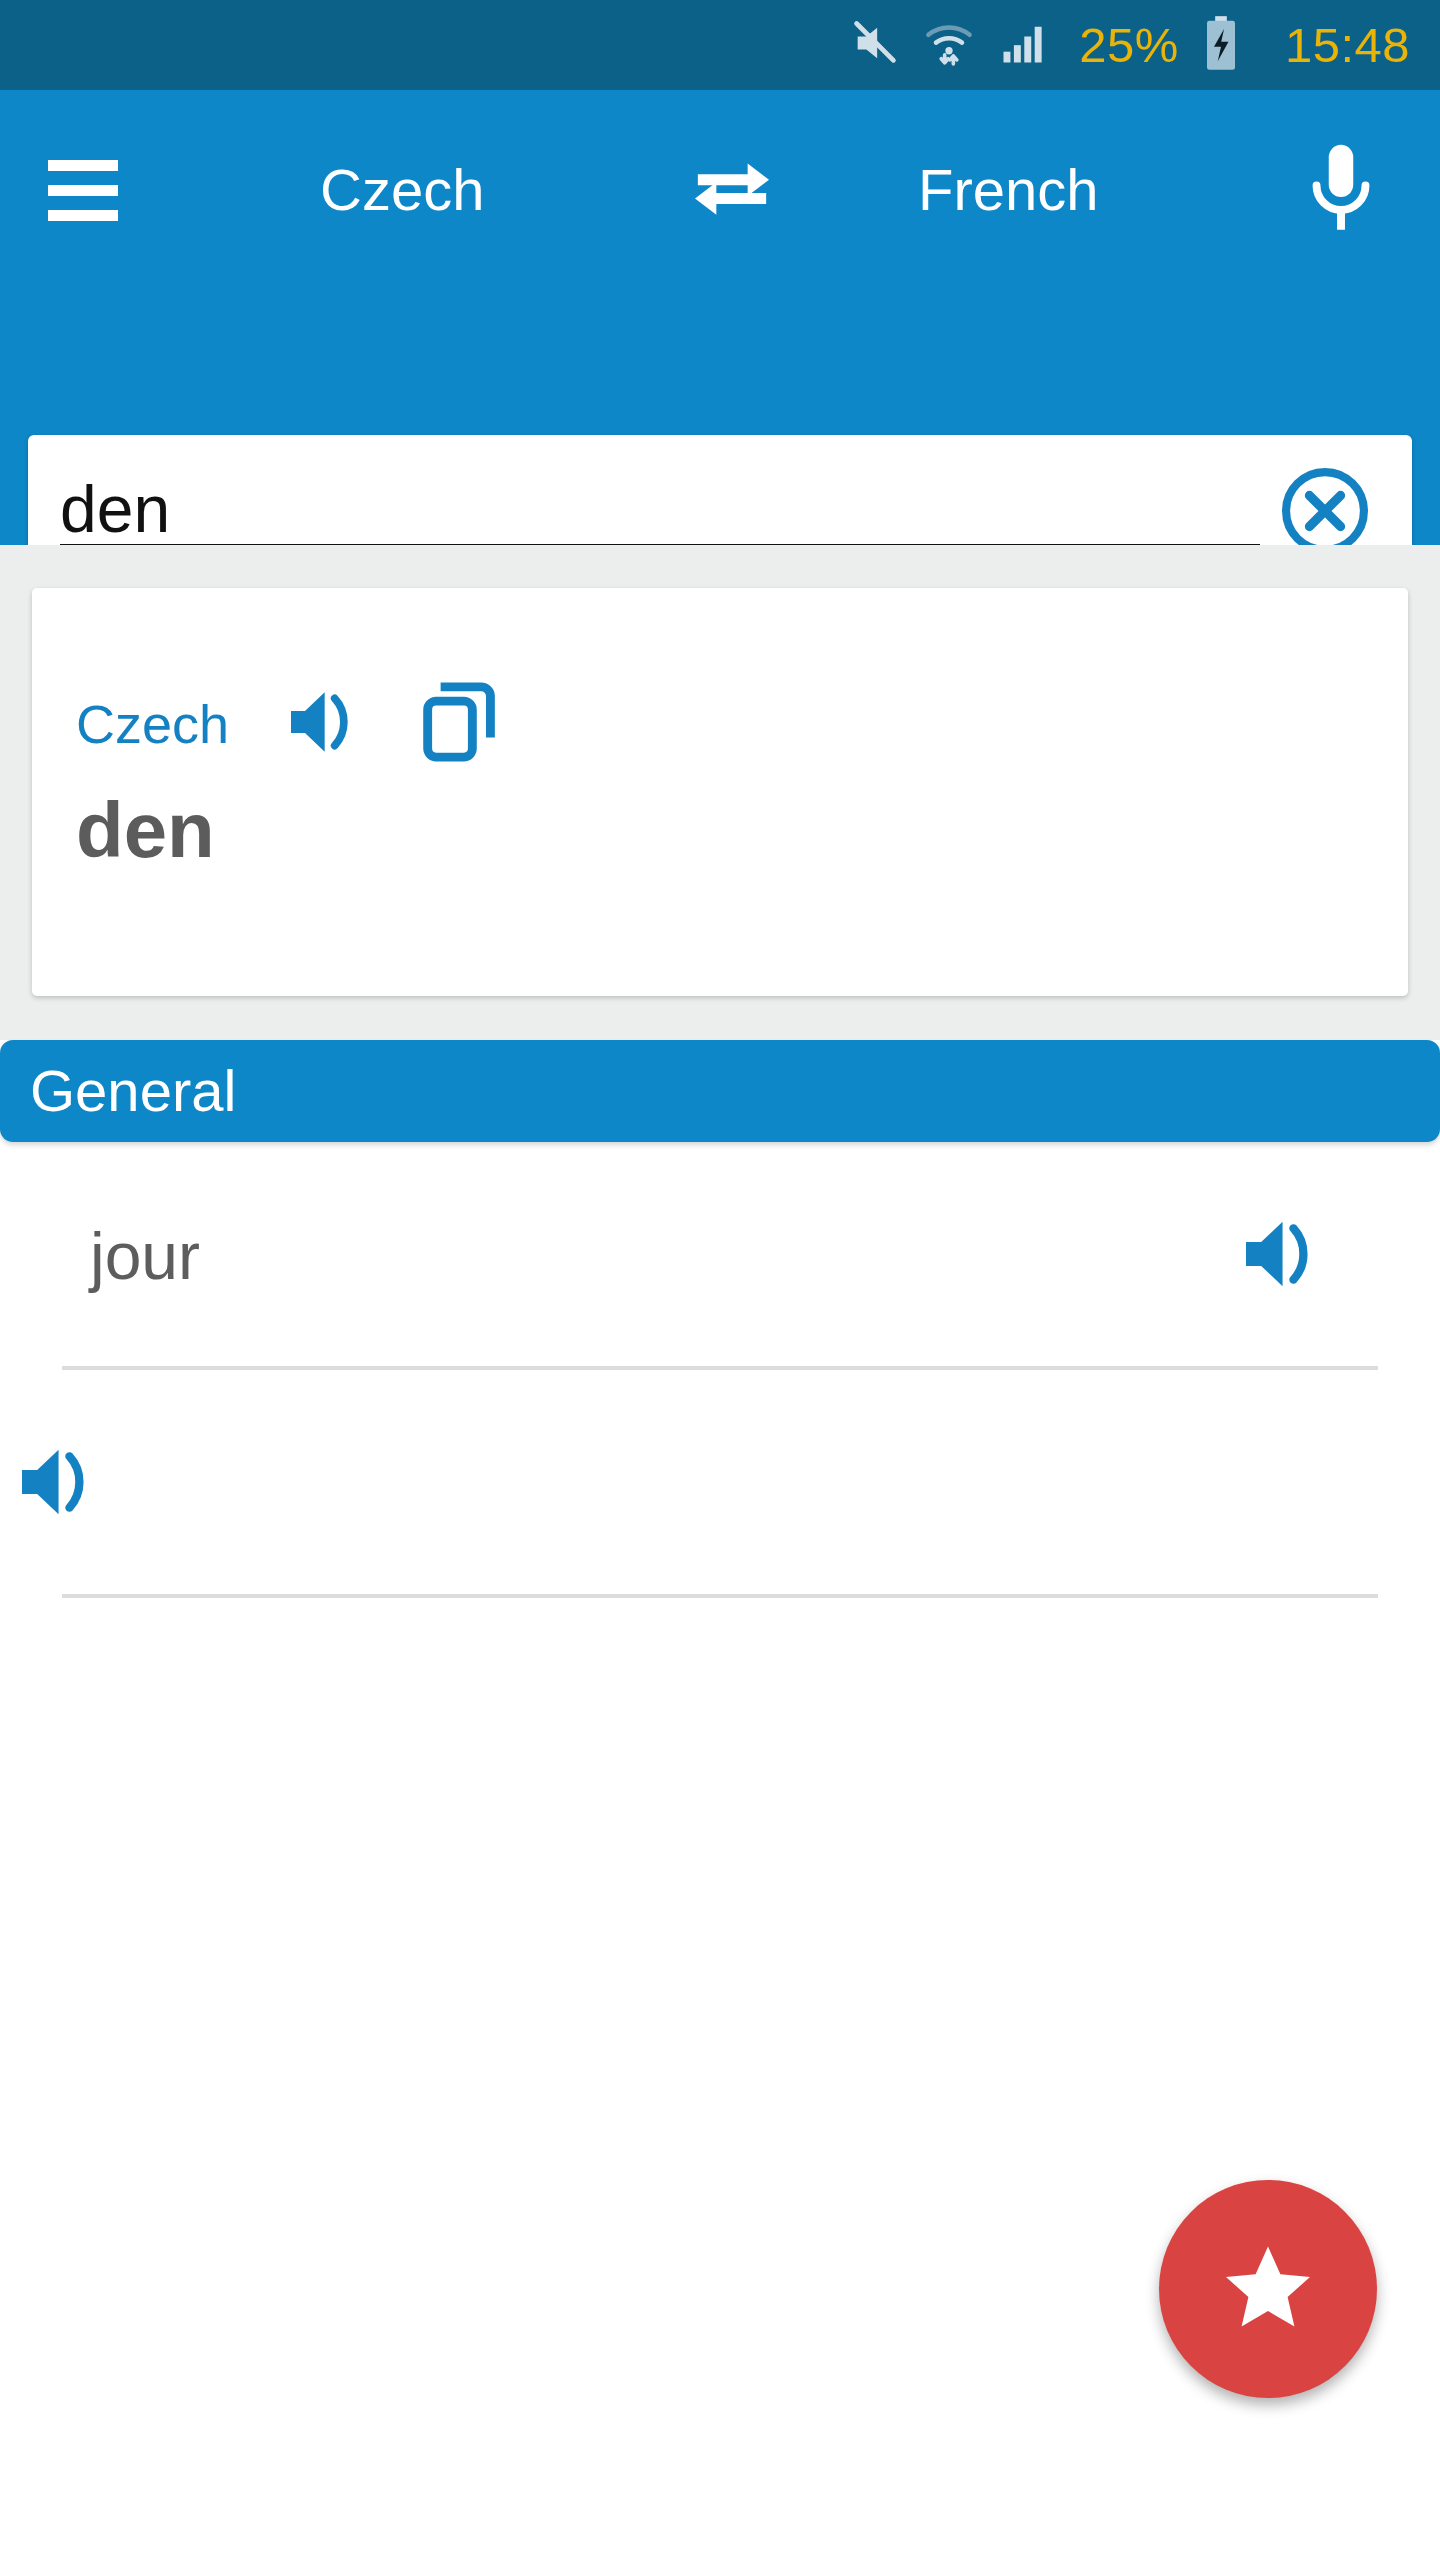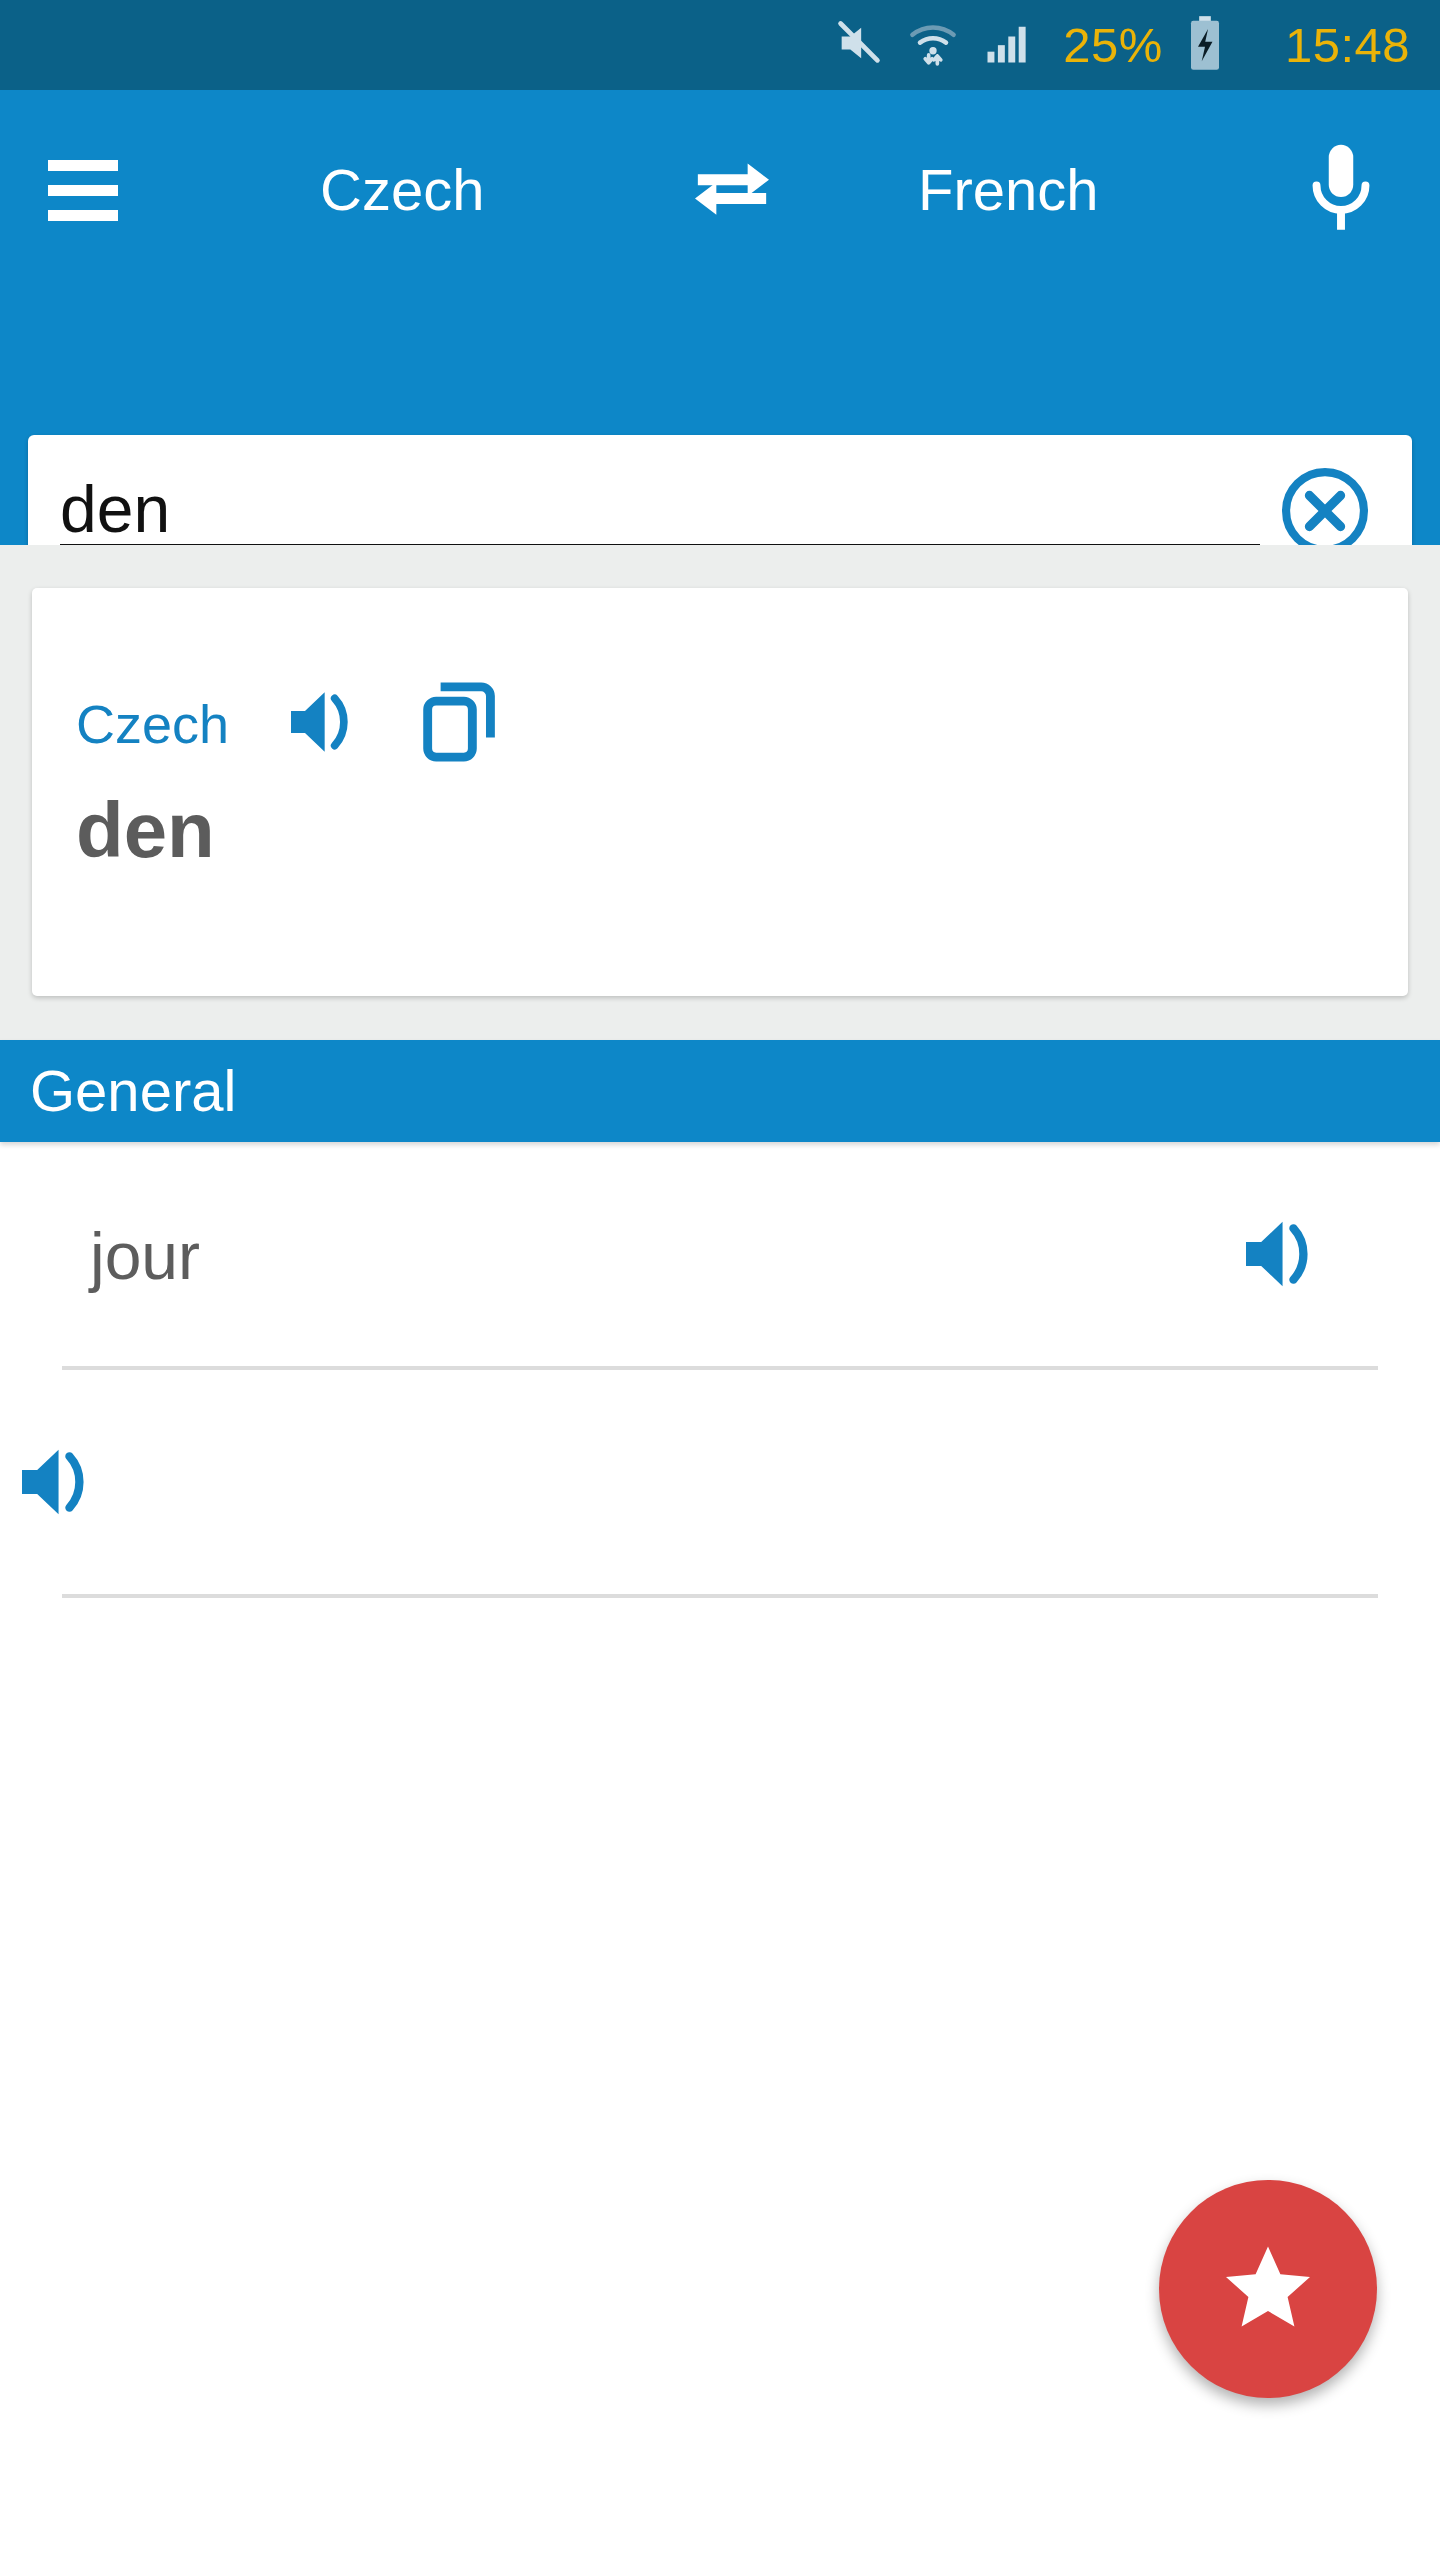--- a/index.html
+++ b/index.html
@@ -17,21 +17,21 @@
     background:#0b6188;
     display:flex; align-items:center; justify-content:flex-end;
     padding-right:30px;
   }
   .sb-icons{ display:flex; align-items:center; gap:22px; }
   .sb-text{
     color:#eab308; font-size:49px; letter-spacing:0.5px; line-height:1;
     font-family:"Liberation Sans", sans-serif;
   }
   .sb-pct{ margin-left:8px; }
-  .sb-clock{ margin-left:38px; }
+  .sb-clock{ margin-left:22px; }
 
   
   .appbar{
     position:absolute; left:0; top:90px; width:1440px; height:455px;
     background:#0d87c8;
   }
   .appbar-row{
     position:absolute; left:0; top:0; width:1440px; height:200px;
     display:flex; align-items:center;
   }
@@ -95,20 +95,21 @@
     font-size:78px; font-weight:bold; color:#5c5c5c; line-height:1.2;
     font-family:"Liberation Sans", sans-serif;
   }
 
   
   .section{
     position:absolute; left:0; top:1040px; width:1440px; height:102px;
     background:#0d87c8;
     display:flex; align-items:center;
     box-shadow:0 3px 5px rgba(0,0,0,0.16);
+    border-radius:13px;
   }
   .section-title{
     margin-left:30px; color:#ffffff; font-size:58px; line-height:1;
     font-family:"Liberation Sans", sans-serif;
   }
 
   
   .list{ position:absolute; left:0; top:1142px; width:1226px; }
   .row{
     position:relative; height:228px; width:1440px;

